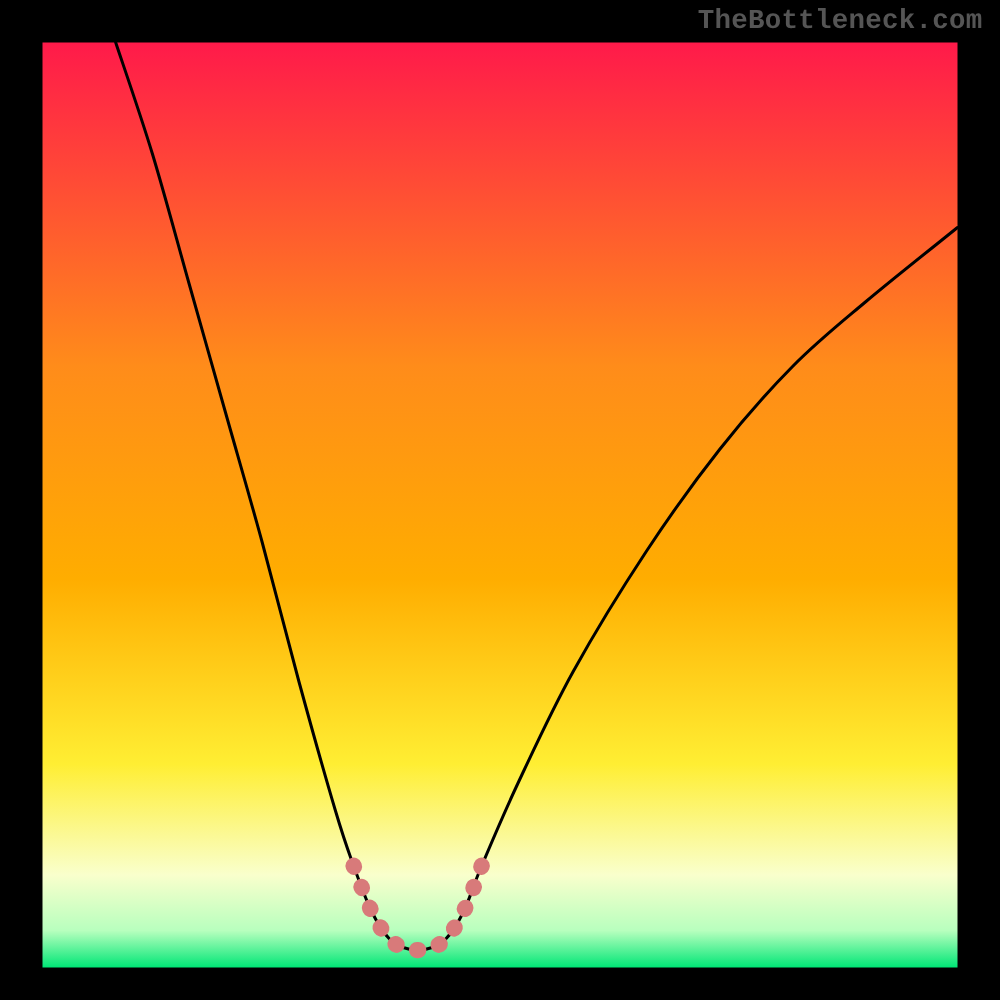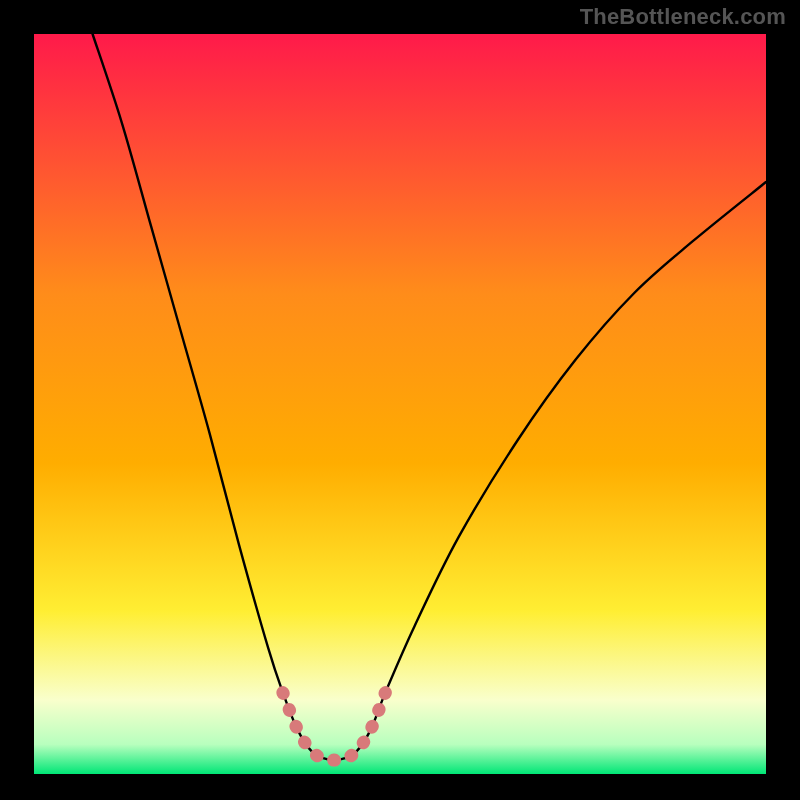--- a/index.html
+++ b/index.html
@@ -21,20 +21,21 @@
   }
   .attribution {
     position: absolute;
     top: 4px;
     right: 14px;
     color: #555;
     font-size: 22px;
     font-weight: 600;
     letter-spacing: 0.2px;
     user-select: none;
+    font-family: Liberation Mono, monospace;
   }
   svg {
     position: absolute;
     top: 0;
     left: 0;
   }
 </style>
 </head>
 <body>
 

